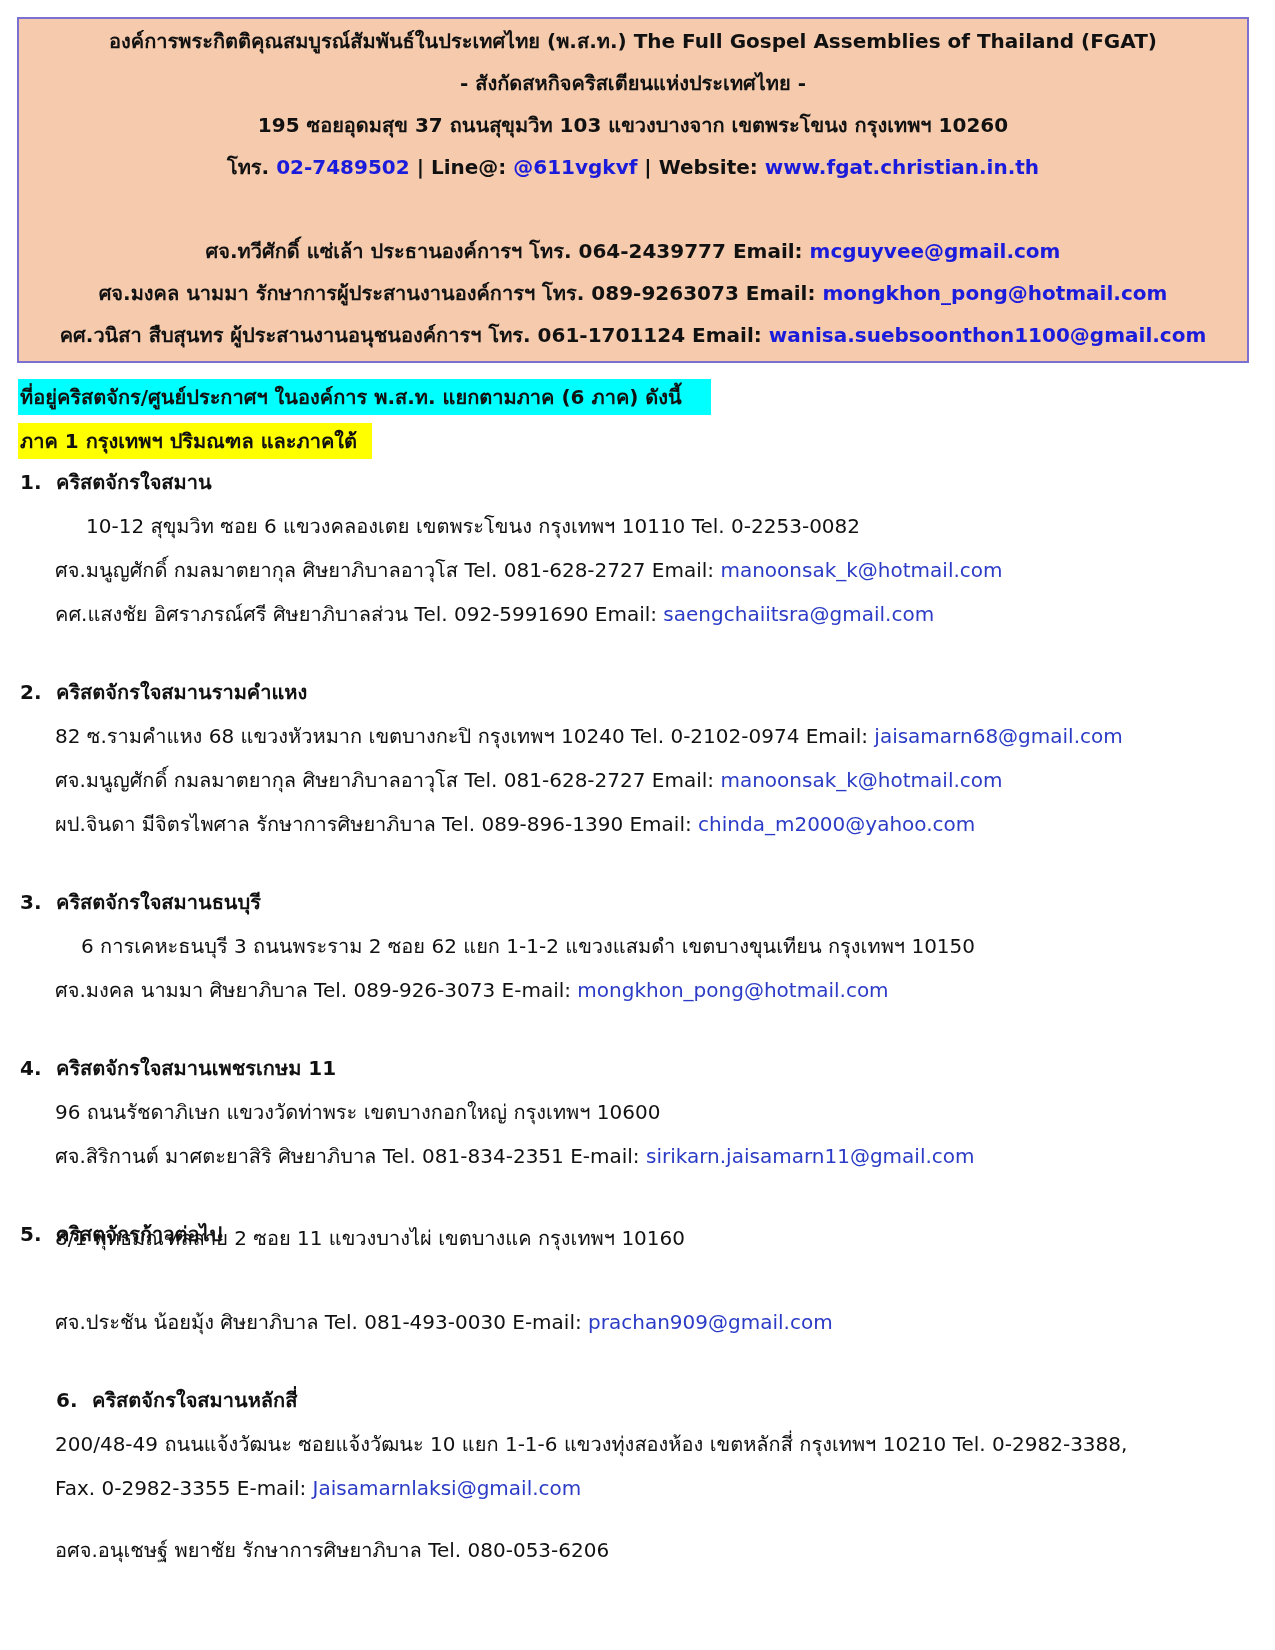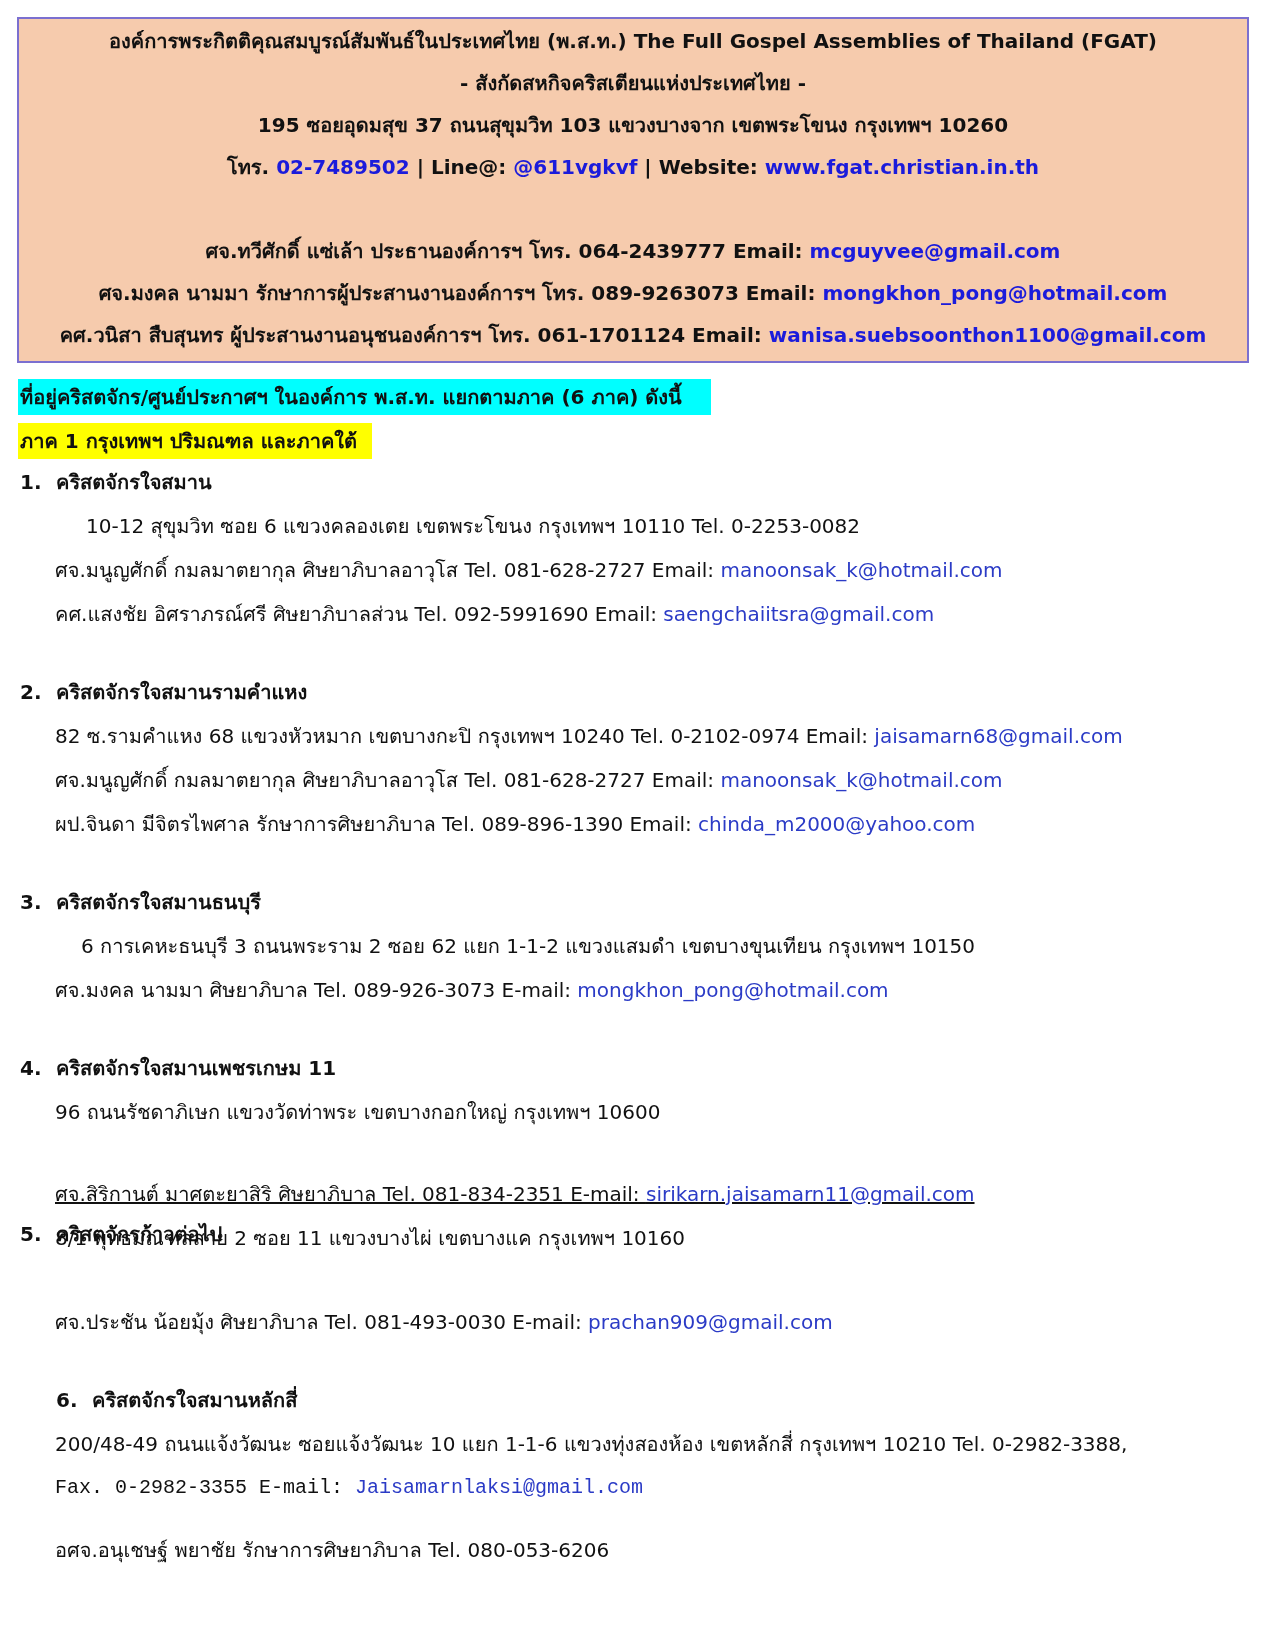--- a/index.html
+++ b/index.html
@@ -105,26 +105,26 @@
 <div class="entry-title" style="top:888px;">
   <span class="entry-num">3.</span><span>คริสตจักรใจสมานธนบุรี</span>
 </div>
 <div class="entry-line" style="top:932px;margin-left:26px;"><span>6 การเคหะธนบุรี 3 ถนนพระราม 2 ซอย 62 แยก 1-1-2 แขวงแสมดำ เขตบางขุนเทียน กรุงเทพฯ 10150</span></div>
 <div class="entry-line" style="top:976px;"><span>ศจ.มงคล นามมา ศิษยาภิบาล Tel. 089-926-3073 E-mail: </span><span class="link-plain">mongkhon_pong@hotmail.com</span></div>
 
 <div class="entry-title" style="top:1054px;">
   <span class="entry-num">4.</span><span>คริสตจักรใจสมานเพชรเกษม 11</span>
 </div>
 <div class="entry-line" style="top:1098px;"><span>96 ถนนรัชดาภิเษก แขวงวัดท่าพระ เขตบางกอกใหญ่ กรุงเทพฯ 10600</span></div>
-<div class="entry-line" style="top:1180px;text-decoration:underline;"><span>ศจ.สิริกานต์ มาศตะยาสิริ ศิษยาภิบาล Tel. 081-834-2351 E-mail: </span><span class="link-plain">sirikarn.jaisamarn11@gmail.com</span></div>
+<div class="entry-line" style="top:1142px;"><span>ศจ.สิริกานต์ มาศตะยาสิริ ศิษยาภิบาล Tel. 081-834-2351 E-mail: </span><span class="link-plain">sirikarn.jaisamarn11@gmail.com</span></div>
 
 <div class="entry-title" style="top:1220px;">
   <span class="entry-num">5.</span><span>คริสตจักรก้าวต่อไป</span>
 </div>
 <div class="entry-line" style="top:1224px;"><span>8/1 พุทธมณฑลสาย 2 ซอย 11 แขวงบางไผ่ เขตบางแค กรุงเทพฯ 10160</span></div>
 <div class="entry-line" style="top:1308px;"><span>ศจ.ประชัน น้อยมุ้ง ศิษยาภิบาล Tel. 081-493-0030 E-mail: </span><span class="link-plain">prachan909@gmail.com</span></div>
 
 <div class="entry-title" style="top:1386px;margin-left:36px;">
   <span class="entry-num">6.</span><span>คริสตจักรใจสมานหลักสี่</span>
 </div>
 <div class="entry-line" style="top:1430px;"><span>200/48-49 ถนนแจ้งวัฒนะ ซอยแจ้งวัฒนะ 10 แยก 1-1-6 แขวงทุ่งสองห้อง เขตหลักสี่ กรุงเทพฯ 10210 Tel. 0-2982-3388,</span></div>
-<div class="entry-line" style="top:1474px;font-family:Liberation Mono, monospace;"><span>Fax. 0-2982-3355 E-mail: </span><span class="link-plain">Jaisamarnlaksi@gmail.com</span></div>
+<div class="entry-line" style="top:1474px;"><span>Fax. 0-2982-3355 E-mail: </span><span class="link-plain">Jaisamarnlaksi@gmail.com</span></div>
 <div class="entry-line" style="top:1536px;"><span>อศจ.อนุเชษฐ์ พยาชัย รักษาการศิษยาภิบาล Tel. 080-053-6206</span></div>
 
 </body></html>

